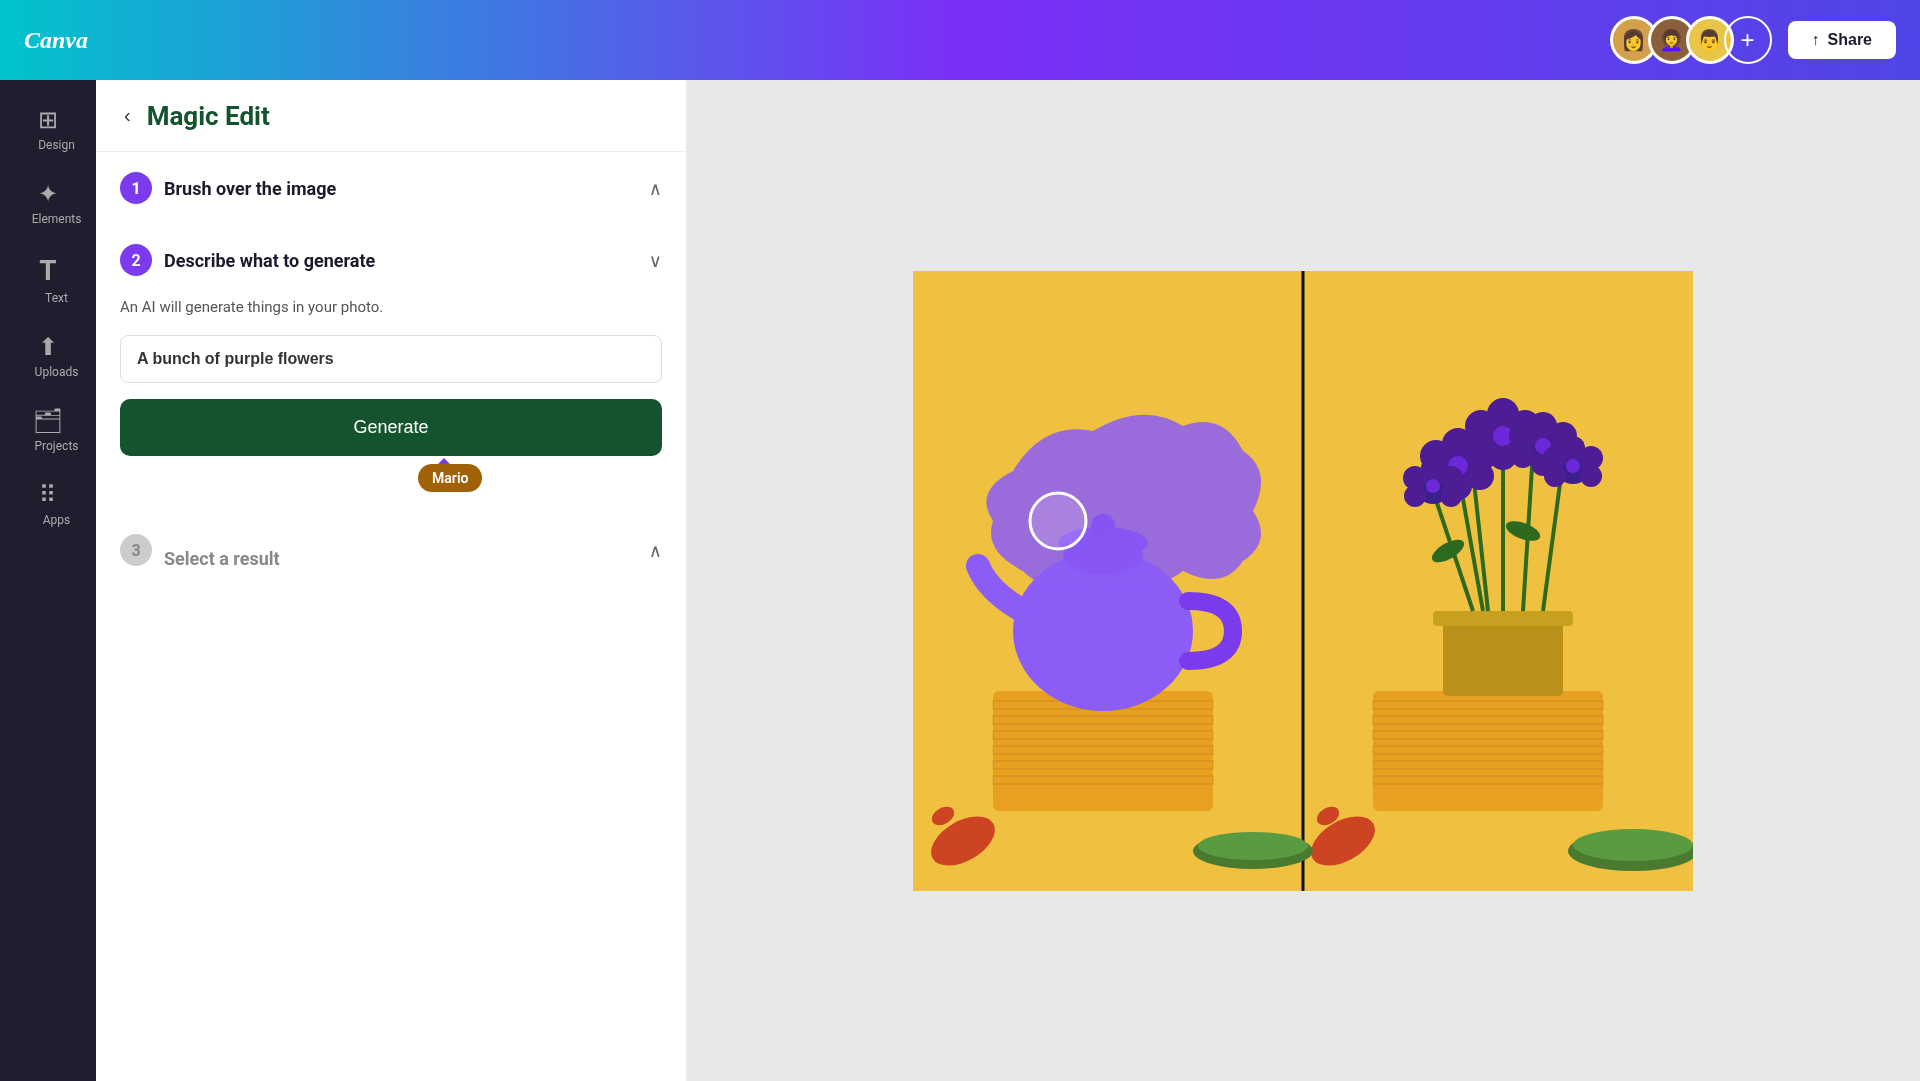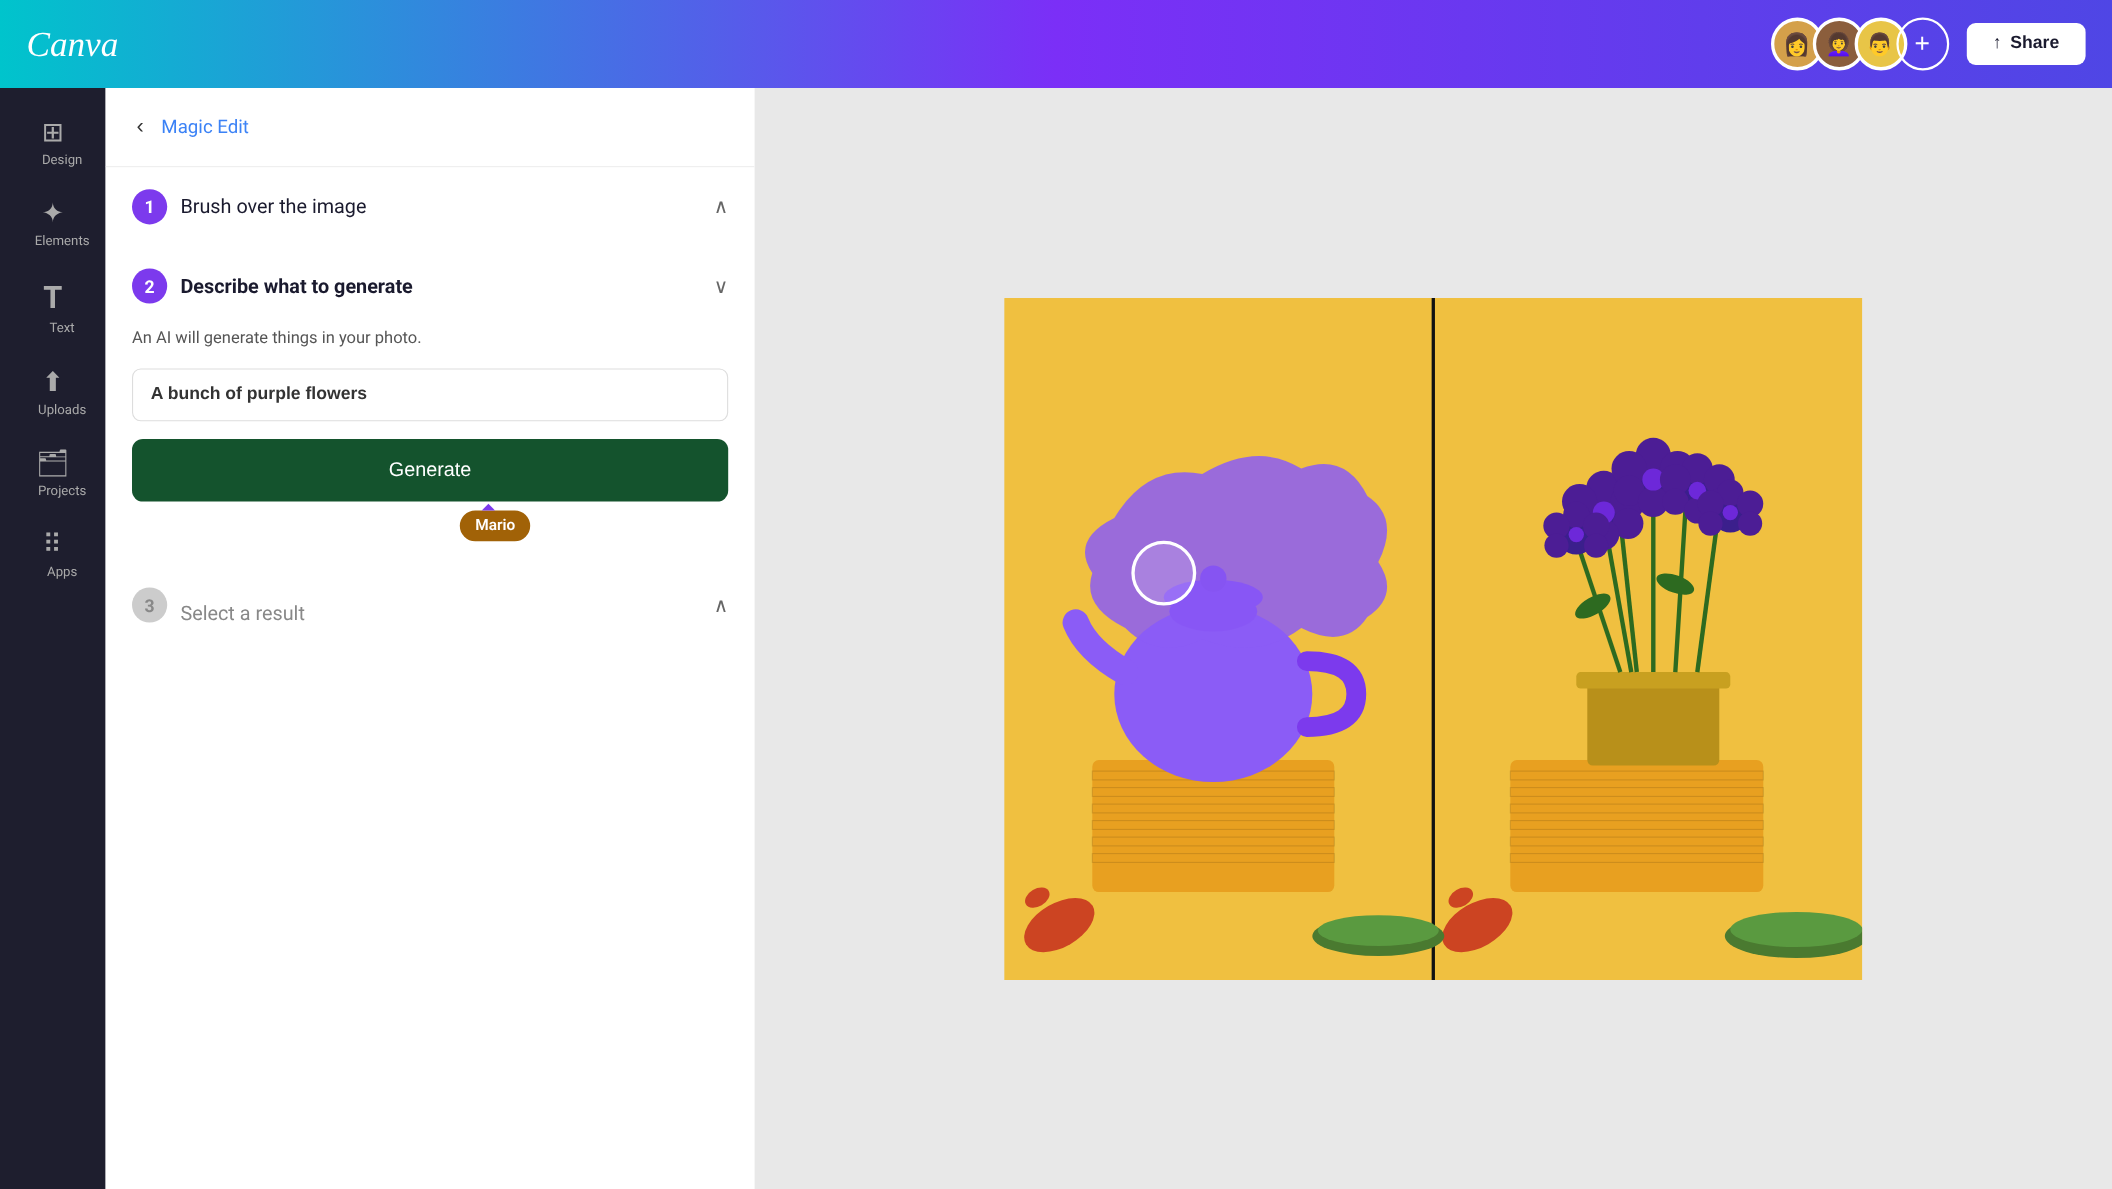--- a/index.html
+++ b/index.html
@@ -10,23 +10,23 @@
       height: 80px;
       background: linear-gradient(90deg, #00c4cc 0%, #7b2ff7 50%, #4f46e5 100%);
       display: flex;
       align-items: center;
       justify-content: space-between;
       padding: 0 24px;
       flex-shrink: 0;
     }
     .canva-logo {
       font-family: Georgia, serif;
-      font-size: 32px;
+      font-size: 24px;
       color: white;
-      font-weight: normal;
+      font-weight: bold;
       font-style: italic;
     }
     .header-right {
       display: flex;
       align-items: center;
       gap: 16px;
     }
     .avatar-group {
       display: flex;
       align-items: center;
@@ -131,23 +131,23 @@
     }
     .back-btn {
       background: none;
       border: none;
       cursor: pointer;
       font-size: 20px;
       color: #333;
       padding: 4px;
     }
     .panel-title {
-      font-size: 17px;
-      font-weight: 400;
-      color: #3b82f6;
+      font-size: 26px;
+      font-weight: 700;
+      color: #14532d;
     }
 
     
     .step-section {
       padding: 0;
     }
     .step-header {
       display: flex;
       align-items: center;
       justify-content: space-between;
@@ -167,21 +167,21 @@
       color: white;
       font-size: 16px;
       font-weight: 700;
       display: flex;
       align-items: center;
       justify-content: center;
       flex-shrink: 0;
     }
     .step-title {
       font-size: 18px;
-      font-weight: 400;
+      font-weight: 700;
       color: #1a1a2e;
     }
     .step-title.active { font-weight: 700; }
     .chevron-icon {
       font-size: 18px;
       color: #666;
     }
     .step-content {
       padding: 0 24px 24px 24px;
     }

